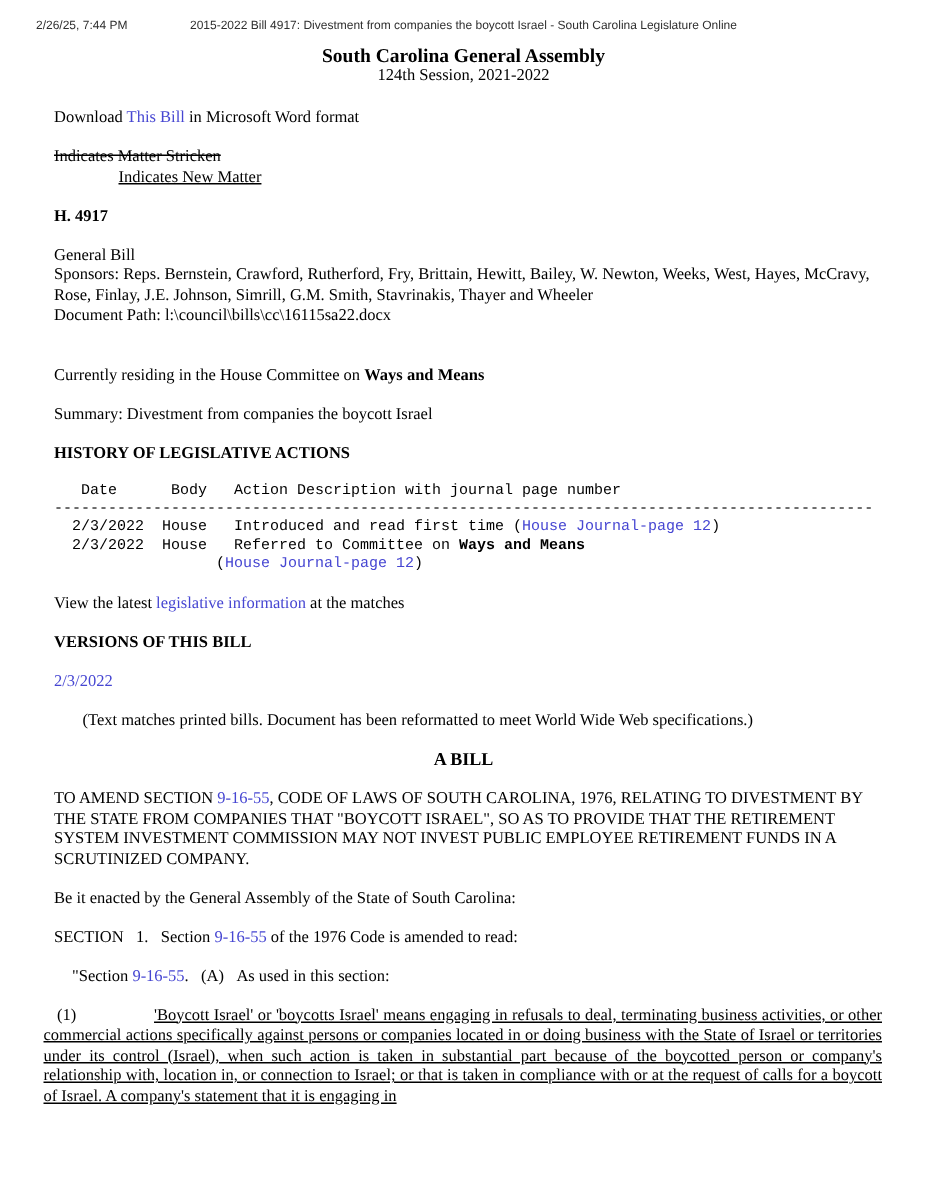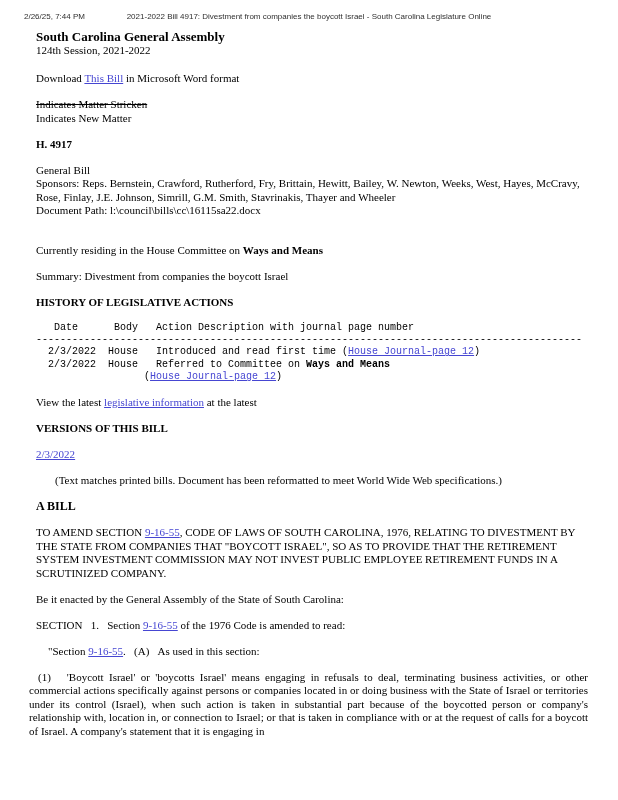--- a/index.html
+++ b/index.html
@@ -10,42 +10,42 @@
   }
   .phead{position:absolute;top:12px;left:0;right:0;height:12px;
     font-family:"Liberation Sans",sans-serif;font-size:8px;line-height:9px;color:#2f2f2f;}
   .phead .dt{position:absolute;left:24px;top:0;}
   .phead .ttl{display:block;text-align:center;}
   .pfoot{position:absolute;bottom:16px;left:24px;right:24px;
     font-family:"Liberation Sans",sans-serif;font-size:8px;line-height:9px;color:#2f2f2f;}
   .pfoot .pg{position:absolute;right:0;top:16px;}
   .content{padding:30px 36px 0 36px;}
   .content p{margin:12.5px 0;}
-  .center{text-align:left;}
+  .center{text-align:center;}
   .b{font-weight:bold;}
   .t13{font-size:13px;font-weight:bold;margin:0;}
   .sess{margin:0;}
   .t12{font-size:12px;}
   .mt15{margin-top:15px !important;}
   .strike{text-decoration:line-through;}
-  .u,.seg-u{}
+  .u,.seg-u{text-decoration:underline;margin-left:43px;}
   .seg-b{font-weight:bold;}
-  .seg-l{color:var(--link-color,#4646d2);text-decoration:underline;cursor:pointer;}
+  .seg-l{color:var(--link-color,#4646d2);cursor:pointer;}
   .mono{font-family:"Liberation Mono",monospace;font-size:10px;line-height:12.4px;
     margin:12.5px 0;white-space:pre;}
   .note-indent{margin-left:19px !important;}
   .indent12{margin-left:12px !important;}
   .para1{text-align:justify;text-indent:9px;margin-left:-7px !important;margin-right:-6px !important;}
 </style>
 </head>
 <body>
 
 <div class="phead">
   <span class="dt">2/26/25, 7:44 PM</span>
-  <span class="ttl">2021-2022 Bill 4917: Divestment from companies the boycott Israel - South Carolina Legislature Online</span>
+  <span class="ttl">2015-2022 Bill 4917: Divestment from companies the boycott Israel - South Carolina Legislature Online</span>
 </div>
 
 <div class="content">
   <div class="center t13">South Carolina General Assembly</div>
   <div class="center sess">124th Session, 2021-2022</div>
 
   <p class="mt15"><span class="seg-t">Download </span><span class="seg-l">This Bill</span><span class="seg-t"> in Microsoft Word format</span></p>
 
   <p>
     <span class="strike">Indicates Matter Stricken</span><br>
@@ -69,21 +69,21 @@
   <p>Summary: Divestment from companies the boycott Israel</p>
 
   <p class="b">HISTORY OF LEGISLATIVE ACTIONS</p>
 
   <pre class="mono"><span class="seg-t">   Date      Body   Action Description with journal page number</span>
 <span class="seg-t">-------------------------------------------------------------------------------------------</span>
 <span class="seg-t">  2/3/2022  House   Introduced and read first time (</span><span class="seg-l">House Journal-page 12</span><span class="seg-t">)</span>
 <span class="seg-t">  2/3/2022  House   Referred to Committee on </span><span class="seg-b">Ways and Means</span>
 <span class="seg-t">                  (</span><span class="seg-l">House Journal-page 12</span><span class="seg-t">)</span></pre>
 
-  <p><span class="seg-t">View the latest </span><span class="seg-l">legislative information</span><span class="seg-t"> at the latest</span></p>
+  <p><span class="seg-t">View the latest </span><span class="seg-l">legislative information</span><span class="seg-t"> at the matches</span></p>
 
   <p class="b">VERSIONS OF THIS BILL</p>
 
   <p><span class="seg-l">2/3/2022</span></p>
 
   <p class="note-indent">(Text matches printed bills. Document has been reformatted to meet World Wide Web specifications.)</p>
 
   <p class="center b t12">A BILL</p>
 
   <p><span class="seg-t">TO AMEND SECTION </span><span class="seg-l">9-16-55</span><span class="seg-t">, CODE OF LAWS OF SOUTH CAROLINA, 1976, RELATING TO DIVESTMENT BY THE STATE FROM COMPANIES THAT "BOYCOTT ISRAEL", SO AS TO PROVIDE THAT THE RETIREMENT SYSTEM INVESTMENT COMMISSION MAY NOT INVEST PUBLIC EMPLOYEE RETIREMENT FUNDS IN A SCRUTINIZED COMPANY.</span></p>

